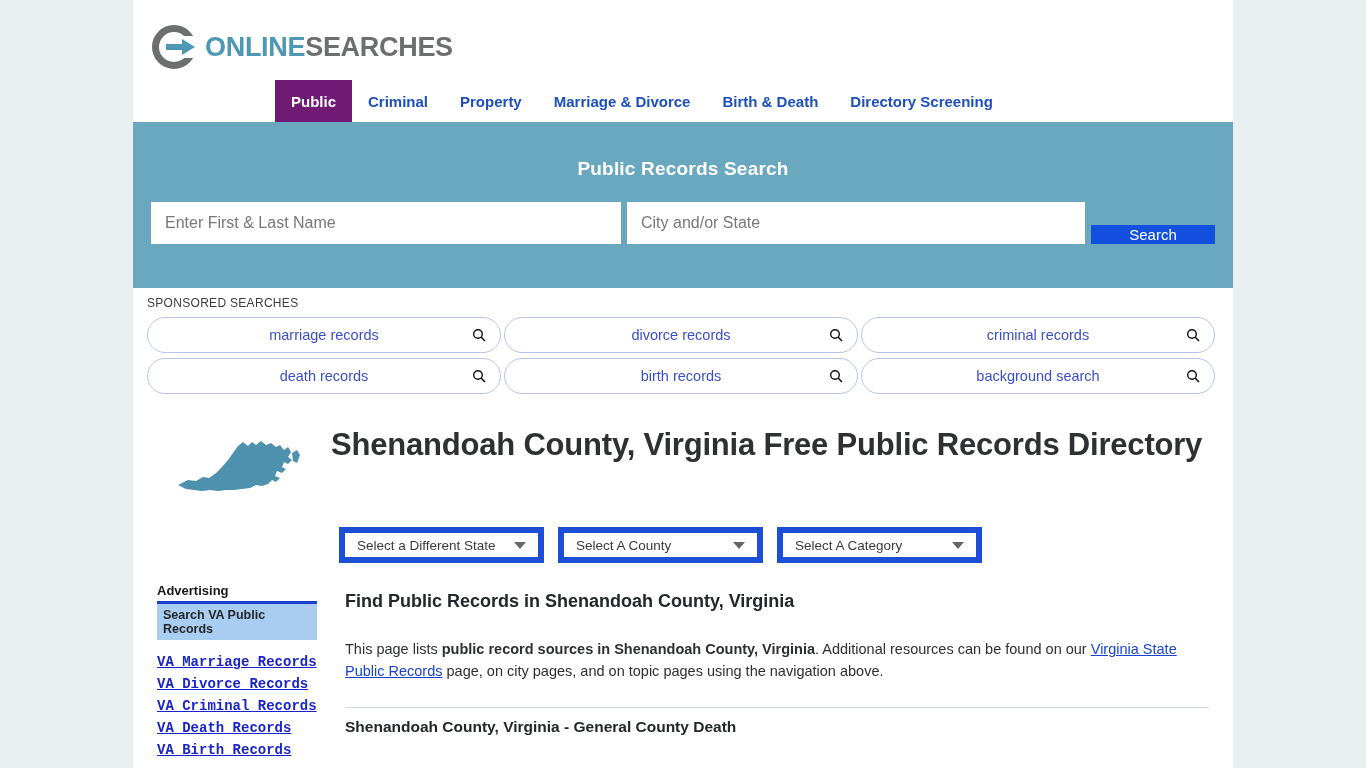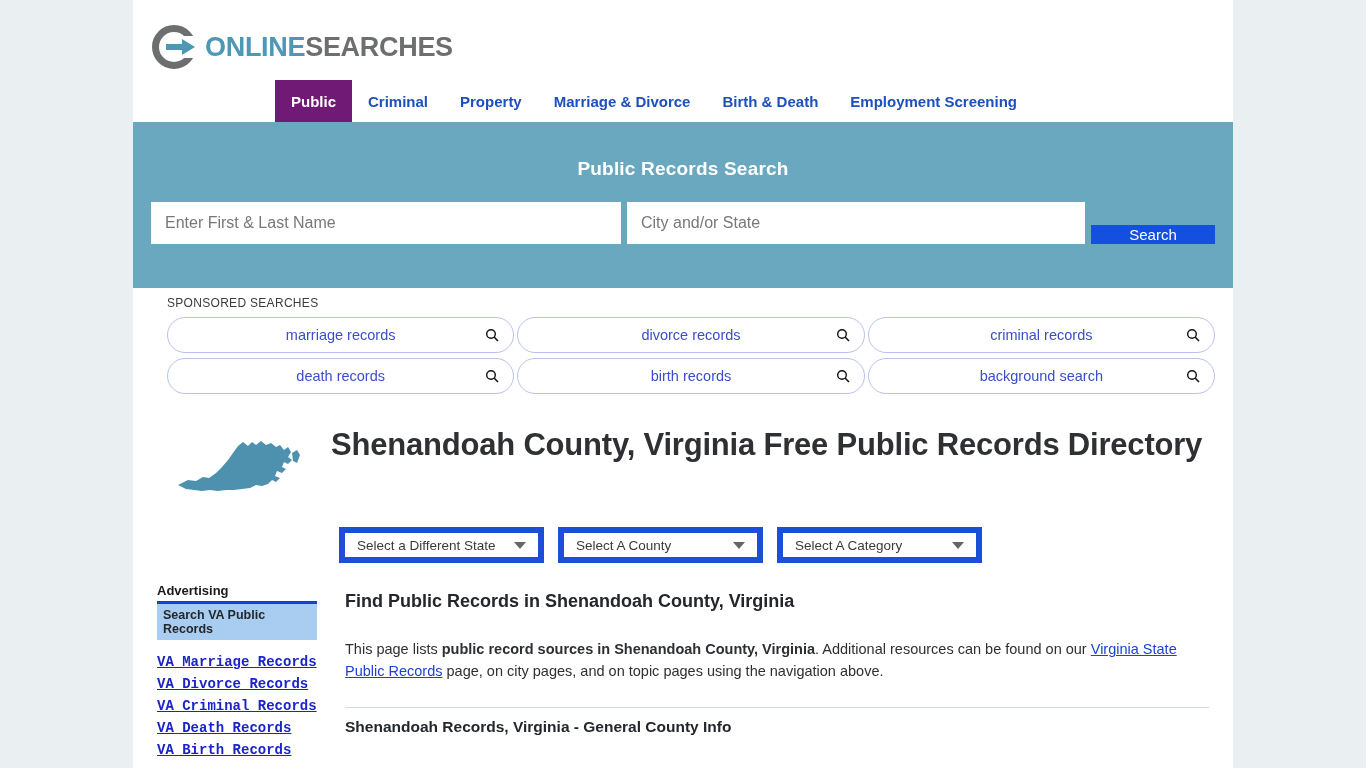--- a/index.html
+++ b/index.html
@@ -124,21 +124,21 @@
     background: #1450e0;
     color: #ffffff;
     border: none;
     font-size: 15px;
     cursor: pointer;
     font-family: "Liberation Sans", sans-serif;
   }
 
   
   .sponsored {
-    padding: 8px 18px 0 34px;
+    padding: 8px 18px 0 14px;
   }
   .sponsored-label {
     font-size: 12px;
     color: #3c3c3c;
     letter-spacing: .3px;
     margin-bottom: 7px;
   }
   .pill-row {
     display: flex;
     gap: 3px;
@@ -302,21 +302,21 @@
         <span class="logo-online">ONLINE</span><span class="logo-searches">SEARCHES</span>
       </div>
     </div>
 
     <div class="nav">
       <div class="nav-item active">Public</div>
       <div class="nav-item">Criminal</div>
       <div class="nav-item">Property</div>
       <div class="nav-item">Marriage &amp; Divorce</div>
       <div class="nav-item">Birth &amp; Death</div>
-      <div class="nav-item">Employment Screening</div>
+      <div class="nav-item">Directory Screening</div>
     </div>
 
     <div class="search-band">
       <div class="search-title">Public Records Search</div>
       <div class="search-row">
         <input class="inp-name" type="text" placeholder="Enter First &amp; Last Name" style="">
         <input class="inp-city" type="text" placeholder="City and/or State" style="">
         <button class="btn-search">Search</button>
       </div>
     </div>
@@ -412,18 +412,18 @@
           <a href="#">VA Criminal Records</a>
           <a href="#">VA Death Records</a>
           <a href="#">VA Birth Records</a>
         </div>
       </div>
 
       <div class="main-col">
         <h2 class="sub-head">Find Public Records in Shenandoah County, Virginia</h2>
         <p class="para"><span>This page lists </span><b>public record sources in Shenandoah County, Virginia</b><span>. Additional resources can be found on our </span><a href="#">Virginia State Public Records</a><span> page, on city pages, and on topic pages using the navigation above.</span></p>
         <div class="hr"></div>
-        <div class="cut-head">Shenandoah Records, Virginia - General County Info</div>
+        <div class="cut-head">Shenandoah County, Virginia - General County Death</div>
       </div>
     </div>
 
   </div>
 </div>
 
 </body></html>

